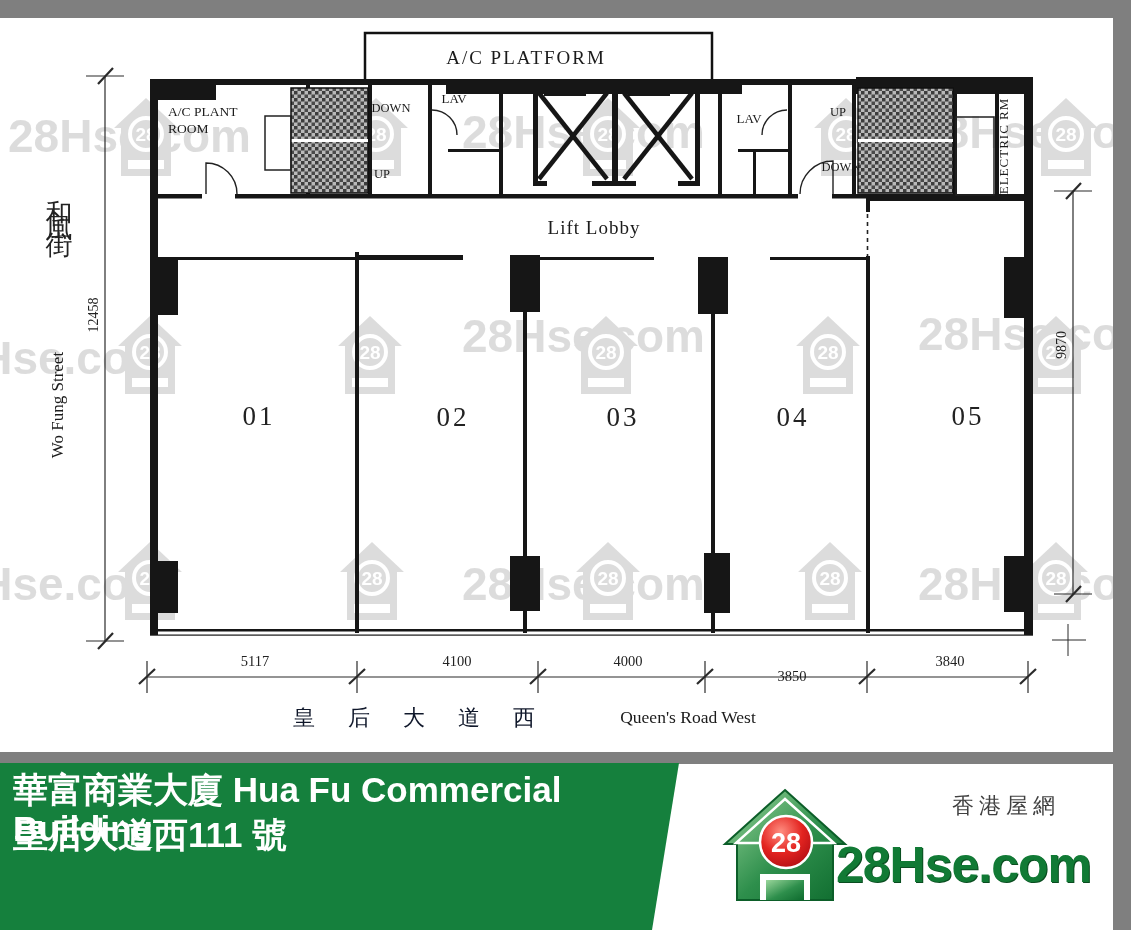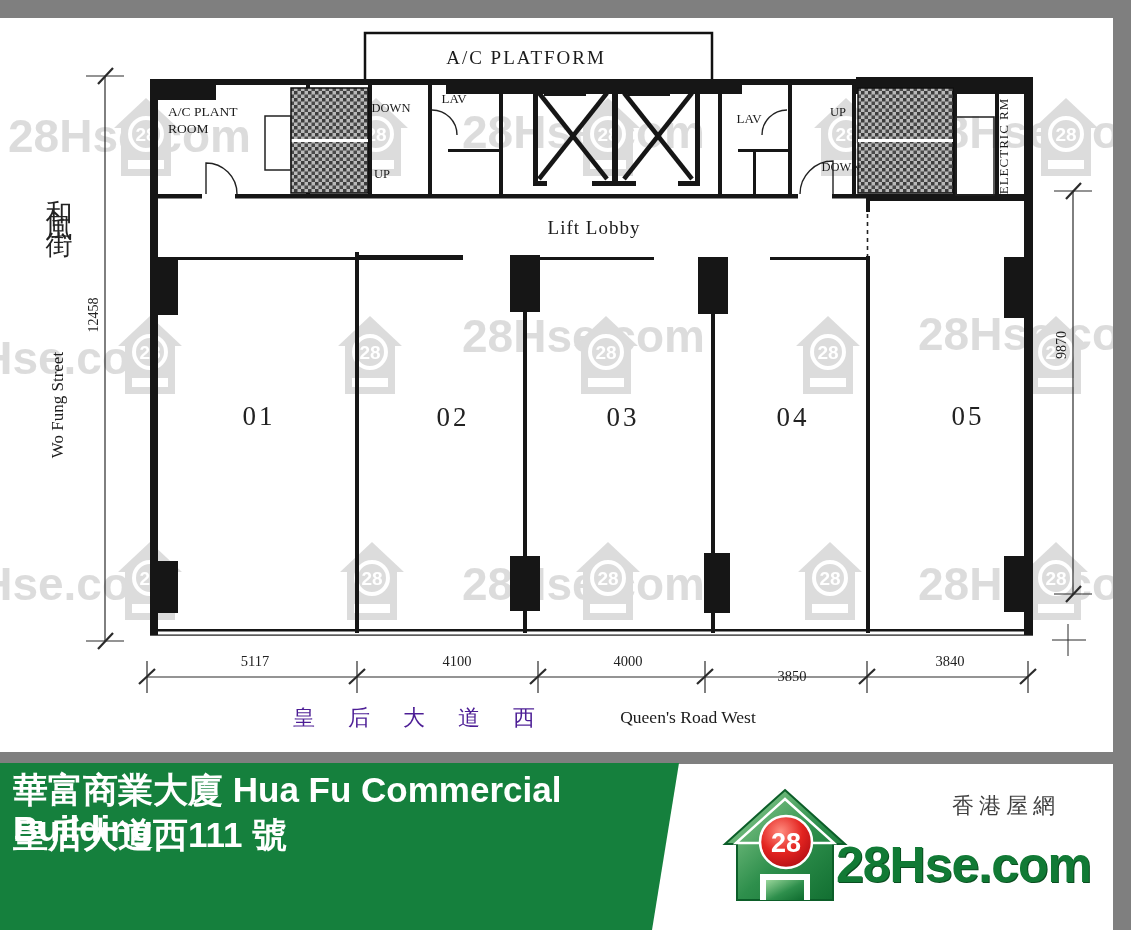--- a/index.html
+++ b/index.html
@@ -253,21 +253,21 @@
   <span class="lbl ctr dim-no" style="left:255px;top:661px;">5117</span>
   <span class="lbl ctr dim-no" style="left:457px;top:661px;">4100</span>
   <span class="lbl ctr dim-no" style="left:628px;top:661px;">4000</span>
   <span class="lbl ctr dim-no" style="left:792px;top:661px;margin-top:15px;">3850</span>
   <span class="lbl ctr dim-no" style="left:950px;top:661px;">3840</span>
   <span class="lbl rot dim-no" style="left:94px;top:315px;font-size:14px;">12458</span>
   <span class="lbl rot dim-no" style="left:1062px;top:345px;font-size:14px;">9870</span>
 
   <div class="cn-vert" style="position:absolute;left:41px;top:178px;">和風街</div>
   <span class="lbl rot" style="left:58px;top:405px;font-size:17px;">Wo Fung Street</span>
-  <span class="lbl" style="left:293px;top:703px;font-size:22px;letter-spacing:33px;font-family:'Liberation Sans','DejaVu Sans',sans-serif;color:#4c1d95;">皇后大道西</span>
+  <span class="lbl" style="left:293px;top:703px;font-size:22px;letter-spacing:33px;font-family:'Liberation Sans','DejaVu Sans',sans-serif;color:#0f172a;">皇后大道西</span>
   <span class="lbl ctr" style="left:688px;top:717px;font-size:17.5px;">Queen's Road West</span>
 
   <div class="grayband" style="left:0;top:0;width:1131px;height:18px;"></div>
   <div class="grayband" style="left:1113px;top:0;width:18px;height:930px;"></div>
   <div class="grayband" style="left:0;top:752px;width:1131px;height:12px;"></div>
 
   <div class="banner" style="background:#15803d;">
     <div class="banner-line" style="top:8px;font-size:35px;">華富商業大廈 Hua Fu Commercial Building</div>
     <div class="banner-line" style="top:53px;font-size:35px;">皇后大道西111 號</div>
   </div>

